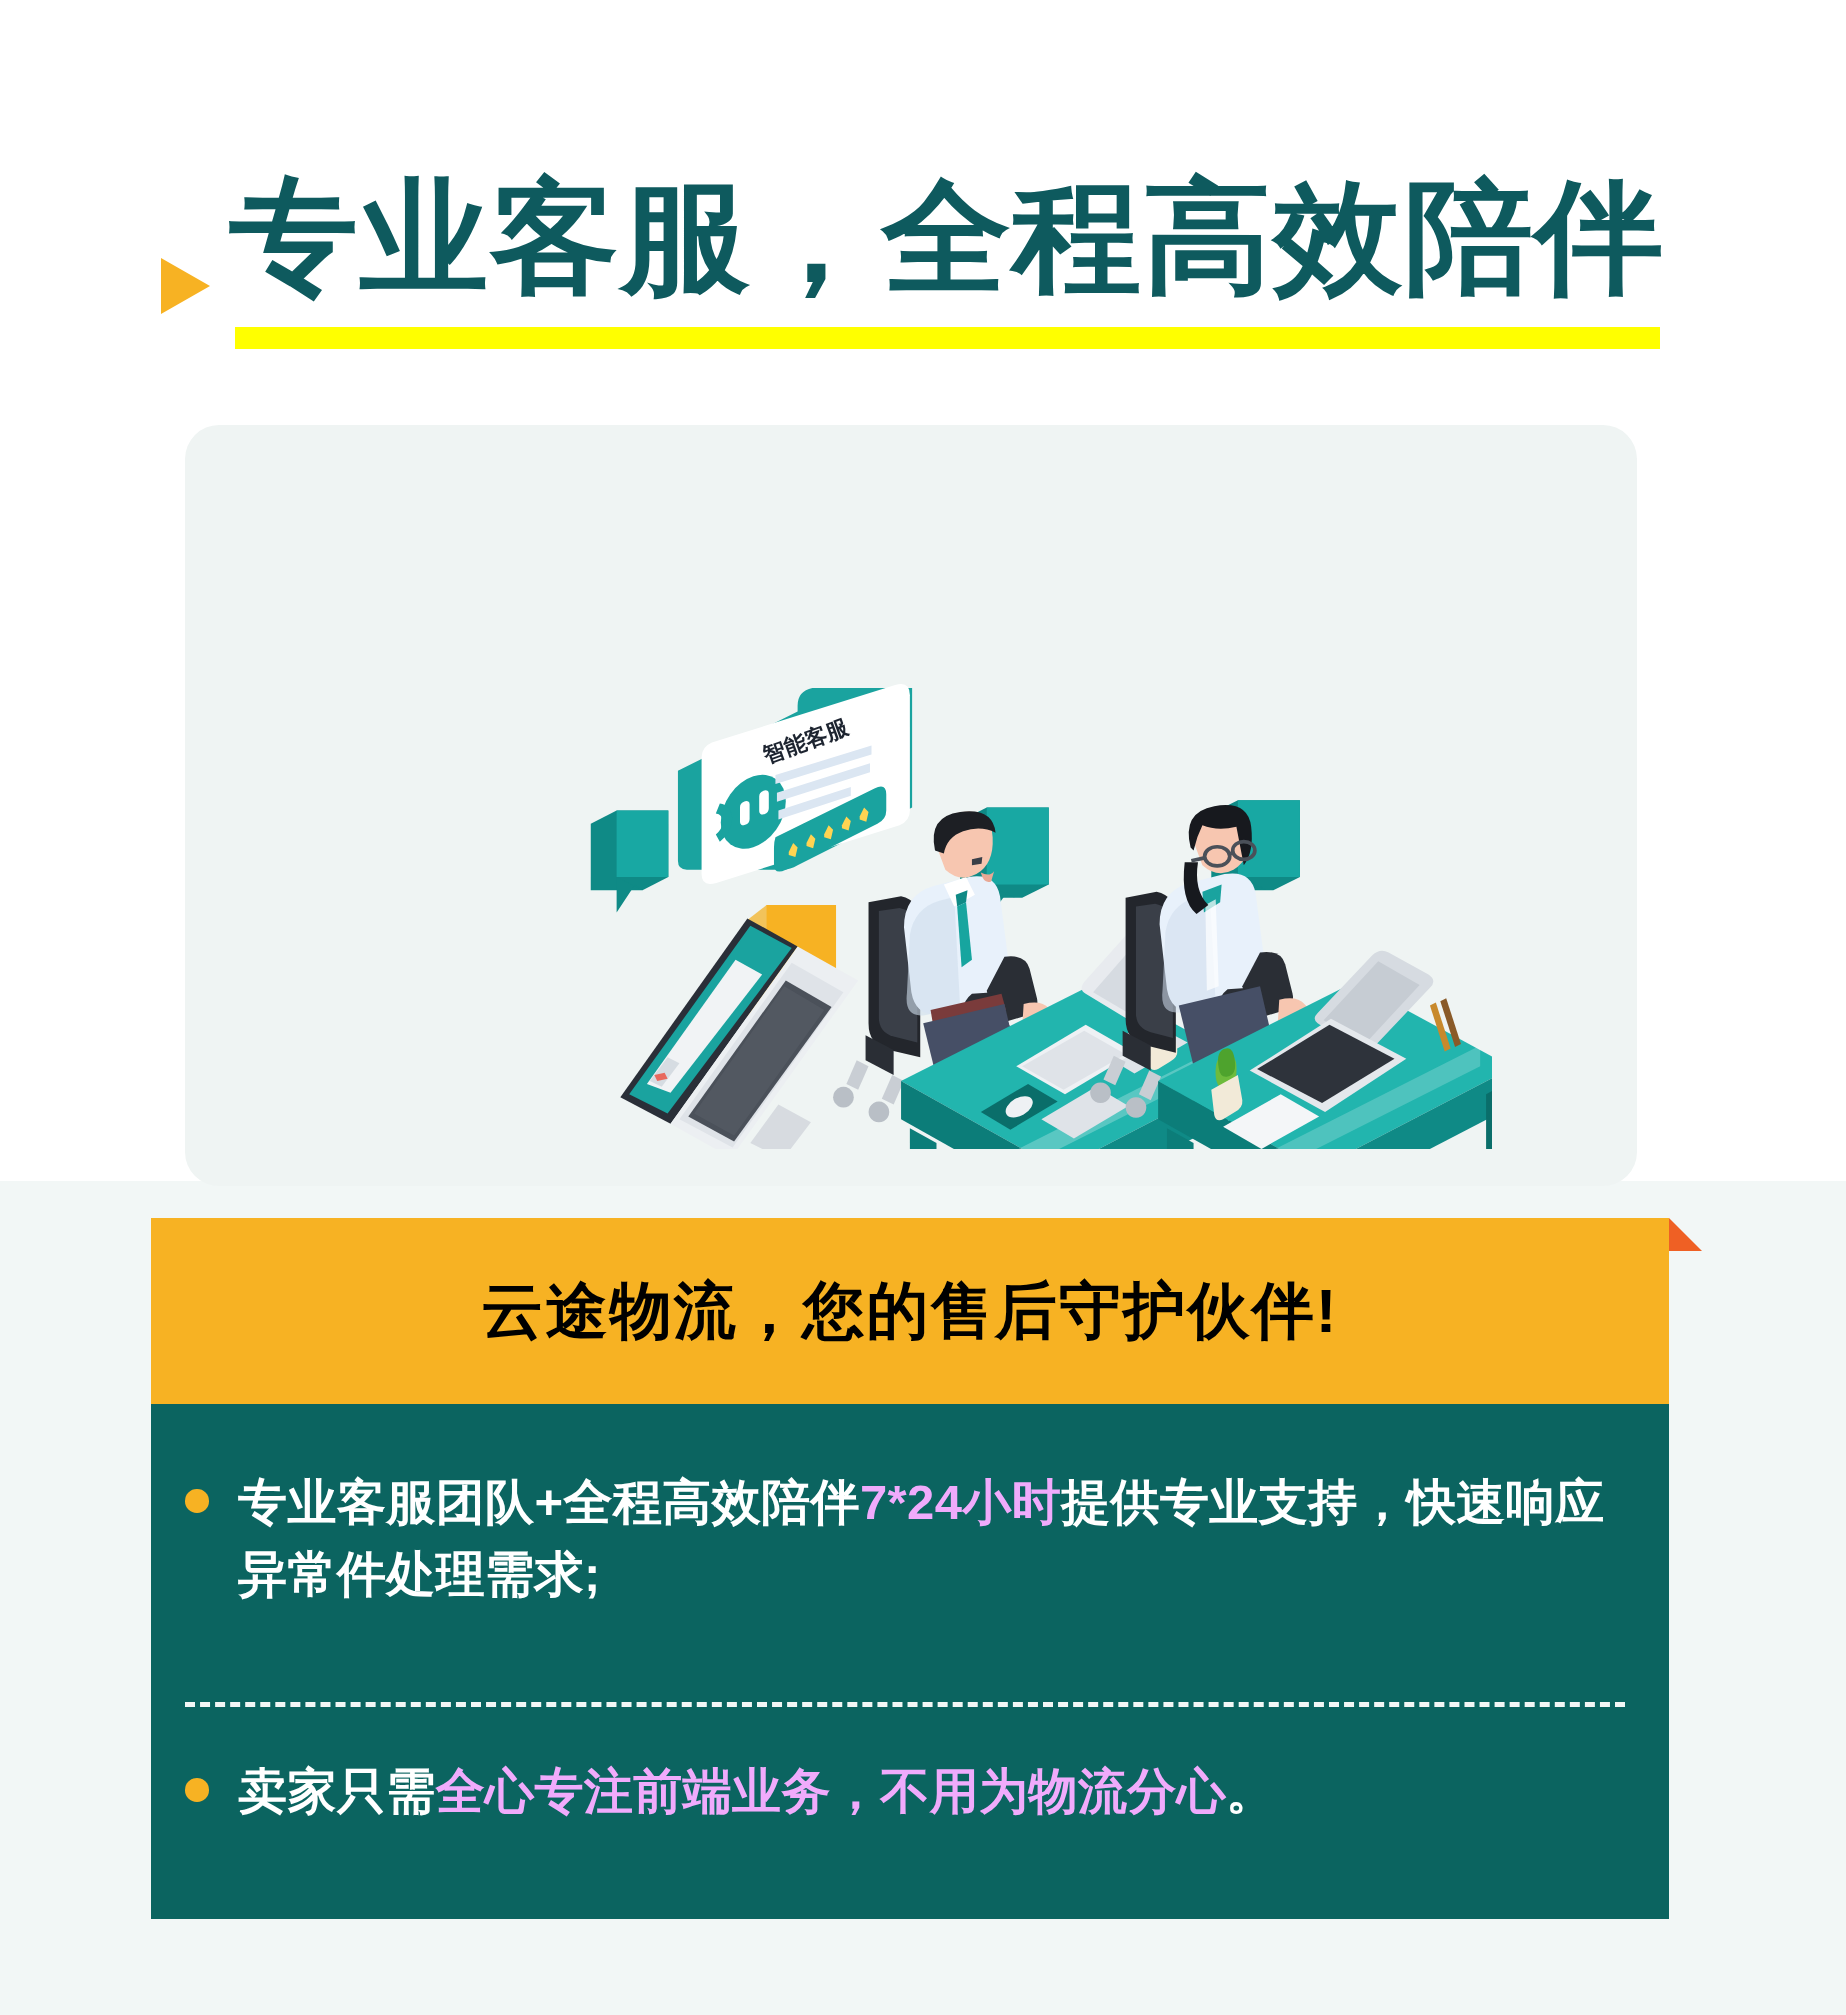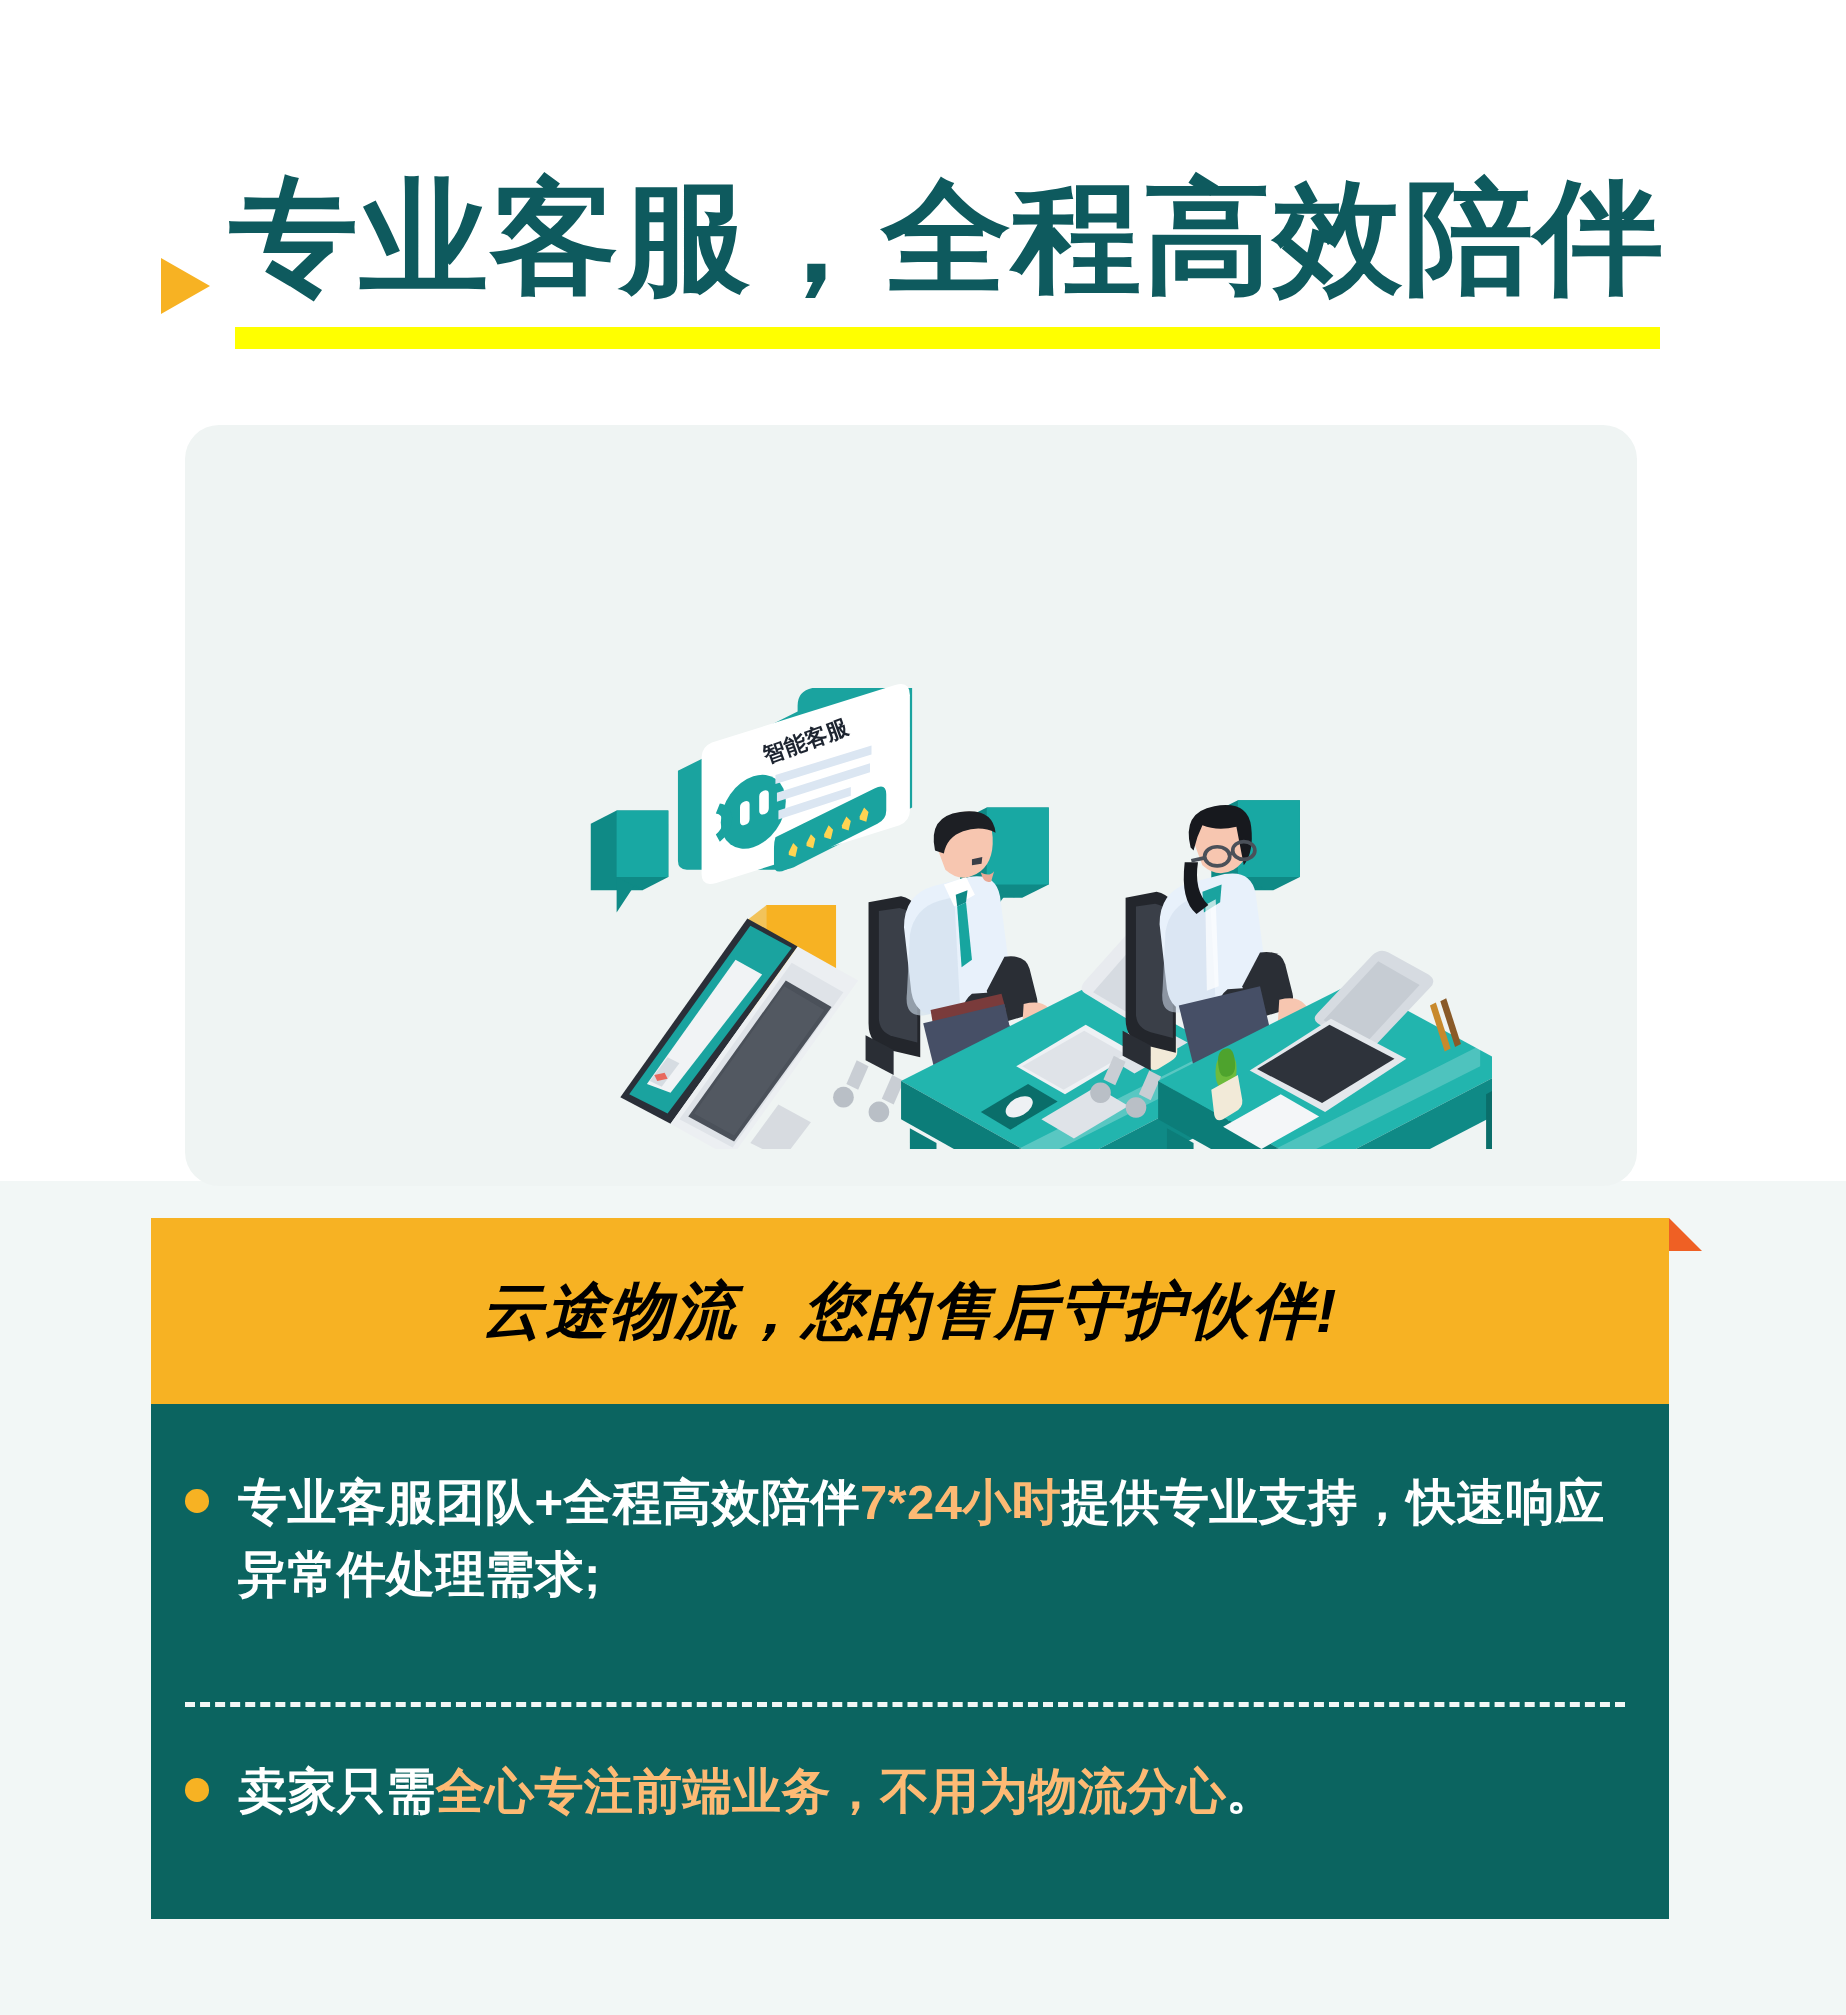--- a/index.html
+++ b/index.html
@@ -61,41 +61,41 @@
   }
   .ribbon-fold-r{
     position:absolute;left:1669px;top:1218px;width:0;height:0;
     border-left:33px solid #ef6024;
     border-top:33px solid transparent;
     z-index:5;
   }
   .ribbon-text{
     position:absolute;left:0;top:0;width:1518px;height:186px;
     display:flex;align-items:center;justify-content:center;
-    font-size:62px;font-weight:700;font-style:italic;color:#000000;
+    font-size:62px;font-weight:700;color:#000000;
     letter-spacing:2.2px;
   }
 
   
   .green{
     position:absolute;left:151px;top:1404px;width:1518px;height:515px;
     background:#0b6460;z-index:6;
   }
   .bullet-row{position:absolute;display:flex;}
   .b1{left:34px;top:63px;width:1462px;}
   .b2{left:34px;top:352px;width:1462px;}
   .dot{
     flex:0 0 auto;width:23.6px;height:23.6px;border-radius:50%;
     background:#f7b223;margin-top:22px;margin-right:29.5px;
   }
   .btext{
     flex:1 1 auto;font-size:49px;line-height:1.46;font-weight:700;
     color:#ffffff;letter-spacing:0.4px;
   }
-  .hl-orange{color:#fdba74;margin-top:42px;}
+  .hl-orange{color:#f0abfc;margin-top:42px;}
   .divider{
     position:absolute;left:34px;top:298px;width:1440px;height:0;
     border-top:5.2px dashed #ffffff;opacity:.95;
   }
 </style>
 </head>
 <body>
 
 <div class="page-top-bg"></div>
 <div class="page-bottom-bg"></div>

